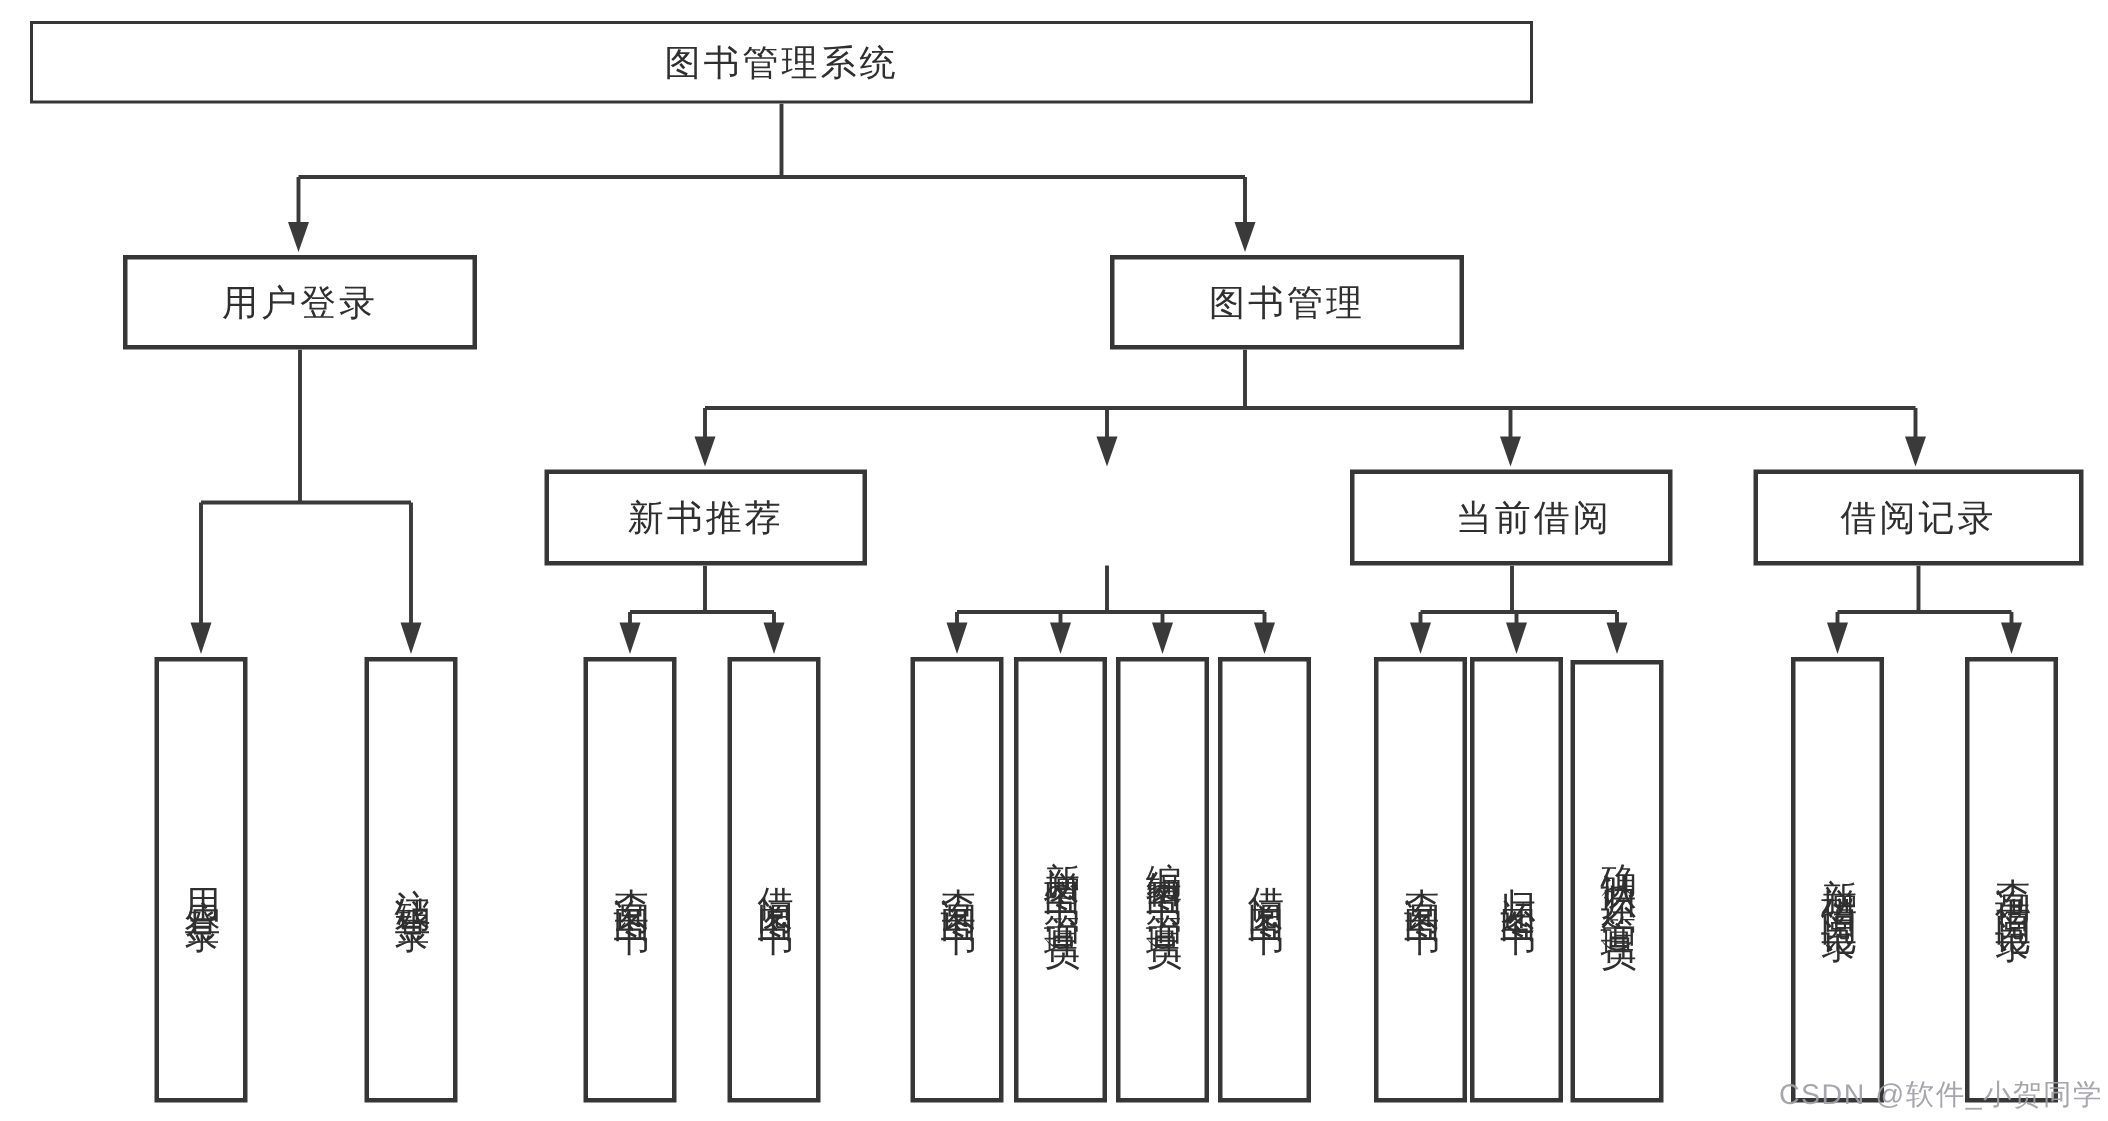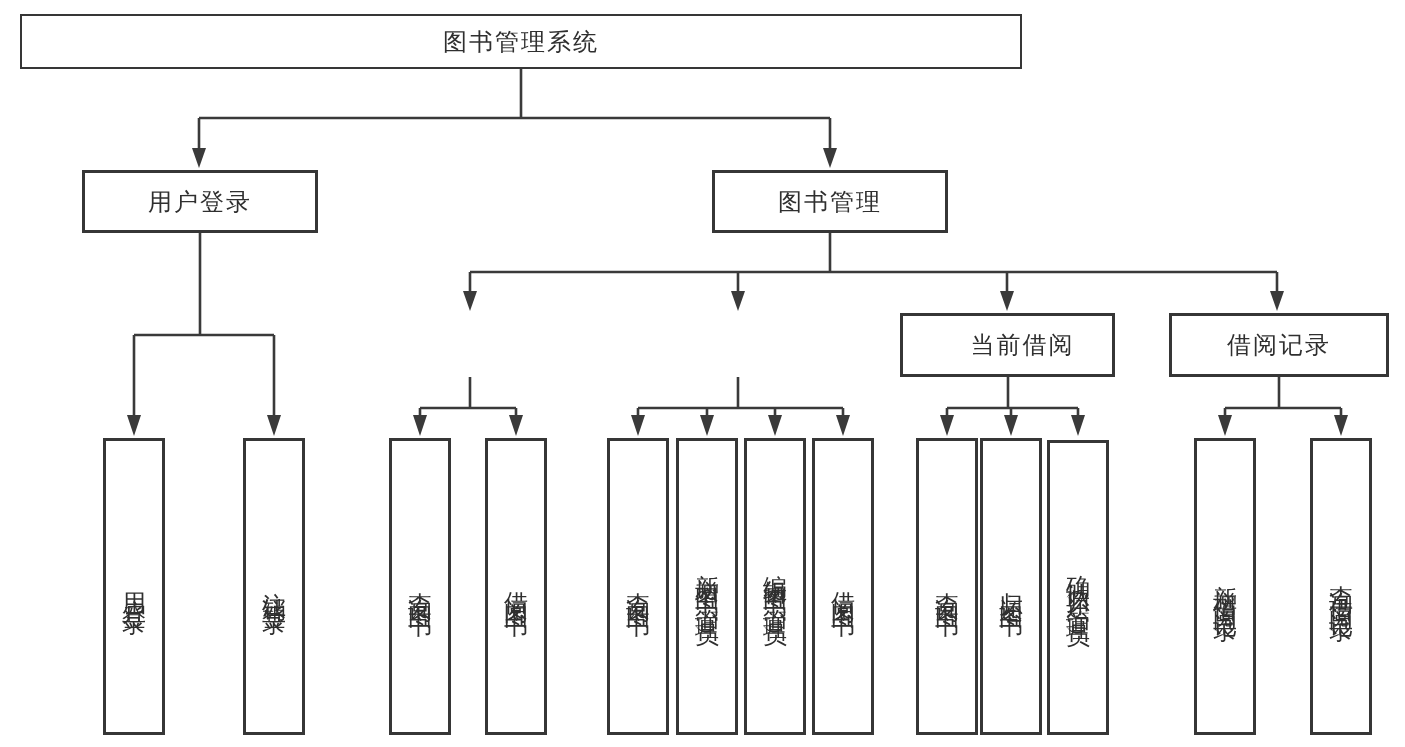--- a/index.html
+++ b/index.html
@@ -101,24 +101,27 @@
     </g>
   </svg>
 
   <div class="box root" style="left:20px; top:14px; width:1002px; height:55px;">
     <span>图书管理系统</span>
   </div>
 
   <div class="box" style="left:82px; top:170px; width:236px; height:63px;">
     <span>用户登录</span>
   </div>
-  <div class="box" style="left:712px; top:170px; width:236px; height:63px;">
+  <div class="box" style="left:740px; top:170px; width:236px; height:63px;">
     <span>图书管理</span>
   </div>
 
+  <div class="box" style="left:363px; top:313px; width:215px; height:64px;">
+    <span>新书推荐</span>
+  </div>
   <div class="box" style="left:900px; top:313px; width:215px; height:64px;padding-left:30px;">
     <span>当前借阅</span>
   </div>
   <div class="box" style="left:1169px; top:313px; width:220px; height:64px;">
     <span>借阅记录</span>
   </div>
 
   <div class="box leaf" style="left:103px; top:438px; width:62px; height:297px;">
     <span>用户登录</span>
   </div>
@@ -152,14 +155,15 @@
   <div class="box leaf" style="left:1047px; top:440px; width:62px; height:295px;">
     <span>确认归还（管理员）</span>
   </div>
   <div class="box leaf" style="left:1194px; top:438px; width:62px; height:297px;">
     <span>新增借阅记录</span>
   </div>
   <div class="box leaf" style="left:1310px; top:438px; width:62px; height:297px;">
     <span>查询借阅记录</span>
   </div>
 
+  <div class="watermark">CSDN @软件_小贺同学</div>
 
 </div>
 
 </body></html>

